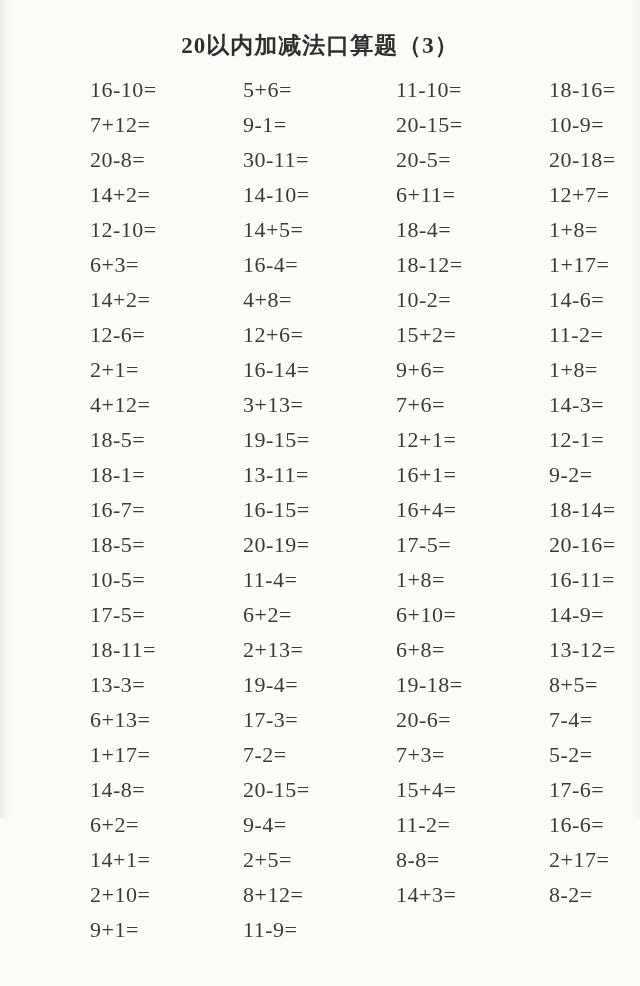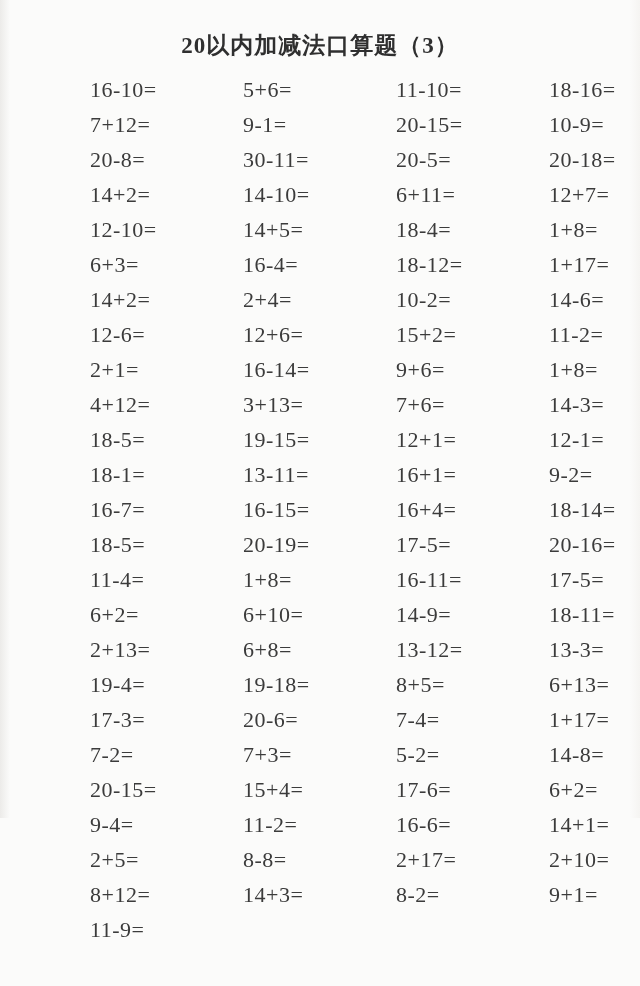--- a/index.html
+++ b/index.html
@@ -73,21 +73,21 @@
       <div class="cell">12+7=</div>
       <div class="cell">12-10=</div>
       <div class="cell">14+5=</div>
       <div class="cell">18-4=</div>
       <div class="cell">1+8=</div>
       <div class="cell">6+3=</div>
       <div class="cell">16-4=</div>
       <div class="cell">18-12=</div>
       <div class="cell">1+17=</div>
       <div class="cell">14+2=</div>
-      <div class="cell">2+4=</div>
+      <div class="cell">4+8=</div>
       <div class="cell">10-2=</div>
       <div class="cell">14-6=</div>
       <div class="cell">12-6=</div>
       <div class="cell">12+6=</div>
       <div class="cell">15+2=</div>
       <div class="cell">11-2=</div>
       <div class="cell">2+1=</div>
       <div class="cell">16-14=</div>
       <div class="cell">9+6=</div>
       <div class="cell">1+8=</div>
@@ -104,20 +104,21 @@
       <div class="cell">16+1=</div>
       <div class="cell">9-2=</div>
       <div class="cell">16-7=</div>
       <div class="cell">16-15=</div>
       <div class="cell">16+4=</div>
       <div class="cell">18-14=</div>
       <div class="cell">18-5=</div>
       <div class="cell">20-19=</div>
       <div class="cell">17-5=</div>
       <div class="cell">20-16=</div>
+      <div class="cell">10-5=</div>
       <div class="cell">11-4=</div>
       <div class="cell">1+8=</div>
       <div class="cell">16-11=</div>
       <div class="cell">17-5=</div>
       <div class="cell">6+2=</div>
       <div class="cell">6+10=</div>
       <div class="cell">14-9=</div>
       <div class="cell">18-11=</div>
       <div class="cell">2+13=</div>
       <div class="cell">6+8=</div>

